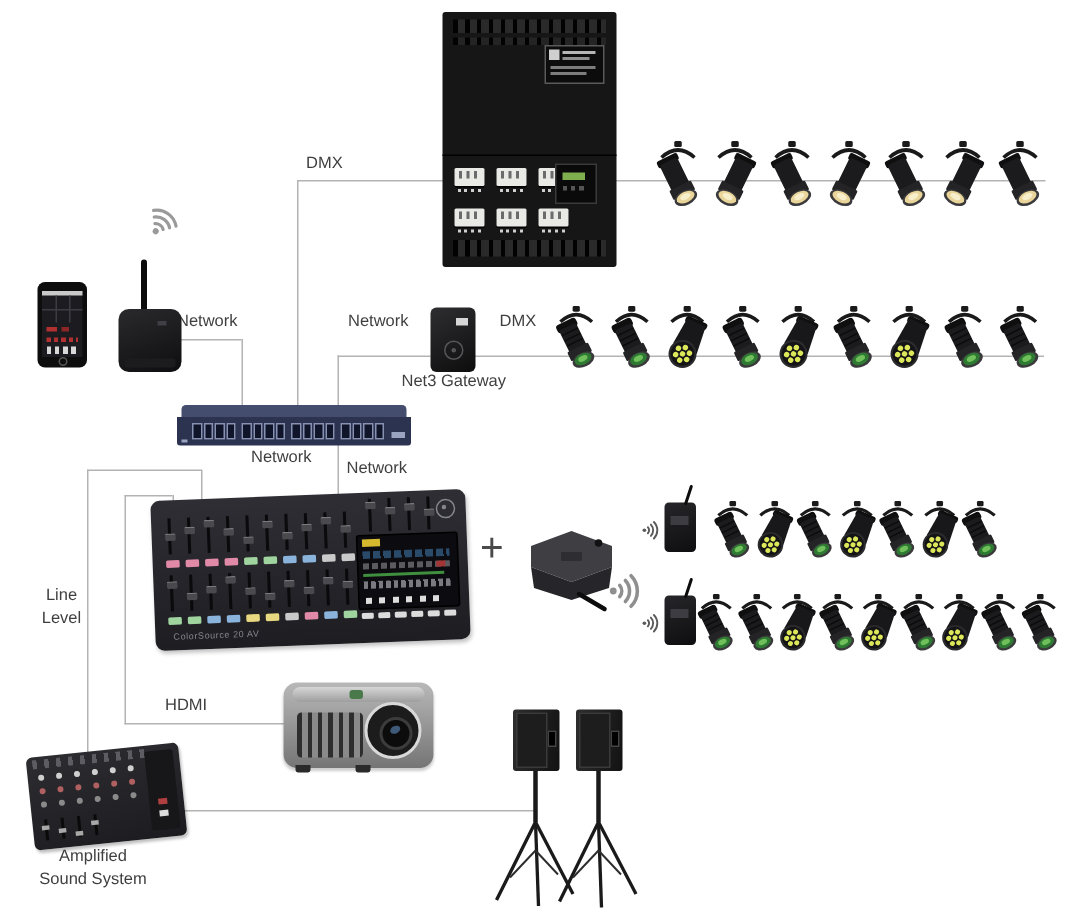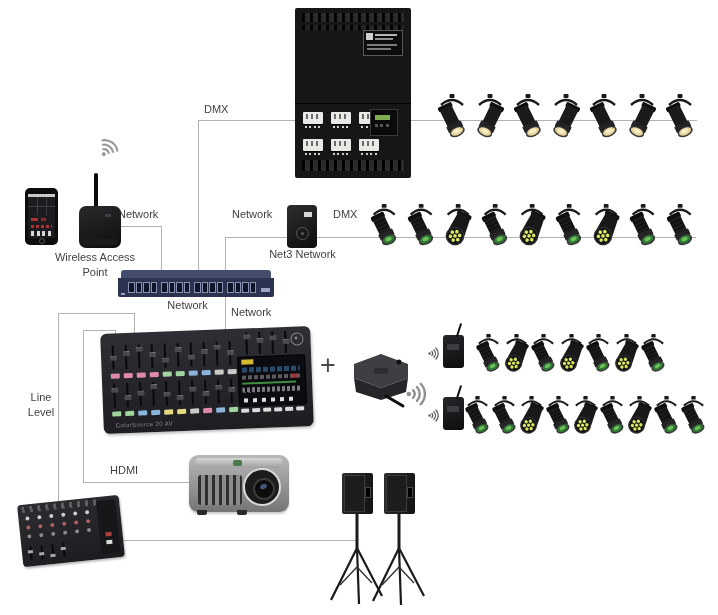--- a/index.html
+++ b/index.html
@@ -184,26 +184,26 @@
       <div class="line" style="left: 83px; top: 482px; width: 108px; height: 1px;"></div>
       <div class="line" style="left: 116px; top: 540px; width: 242px; height: 1px;"></div>
     </div>
 
   <div class="lbl" style="left:204px;top:102px">DMX</div>
   <div class="lbl" style="left:118px;top:207px">Network</div>
   <div class="lbl" style="left:232px;top:207px">Network</div>
   <div class="lbl" style="left:333px;top:207px">DMX</div>
   <div class="lbl c" style="left:150px;top:298px;width:75px">Network</div>
   <div class="lbl" style="left:231px;top:305px">Network</div>
-  <div class="lbl c" style="left:45px;top:250px;width:100px">Wireless Access
-Point</div>
-  <div class="lbl c" style="left:255px;top:247px;width:95px">Net3 Network</div>
+  <div class="lbl c" style="left:255px;top:247px;width:95px">Net3 Gateway</div>
   <div class="lbl c" style="left:22px;top:390px;width:38px">Line
 Level</div>
   <div class="lbl" style="left:110px;top:463px">HDMI</div>
+  <div class="lbl c" style="left:6px;top:564px;width:112px">Amplified
+Sound System</div>
   <div class="abs plus">+</div>
 
   <div class="abs phone">
     <div class="scr">
       <div class="st"></div>
         <div class="g1"></div>
         <div class="g2"></div>
         <div class="g3"></div>
       <div class="r1"></div>
         <div class="r2"></div>

